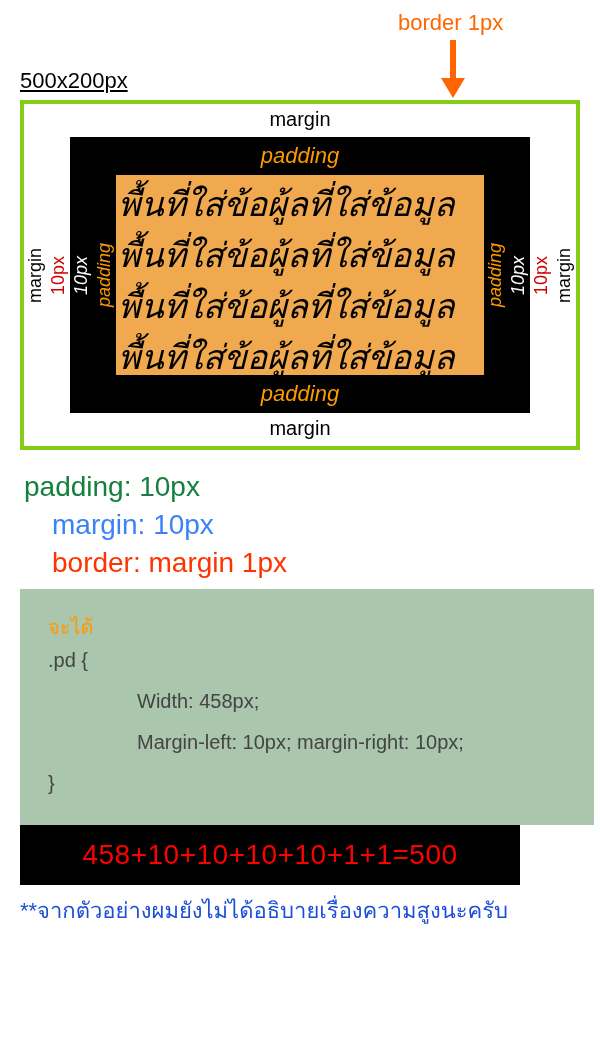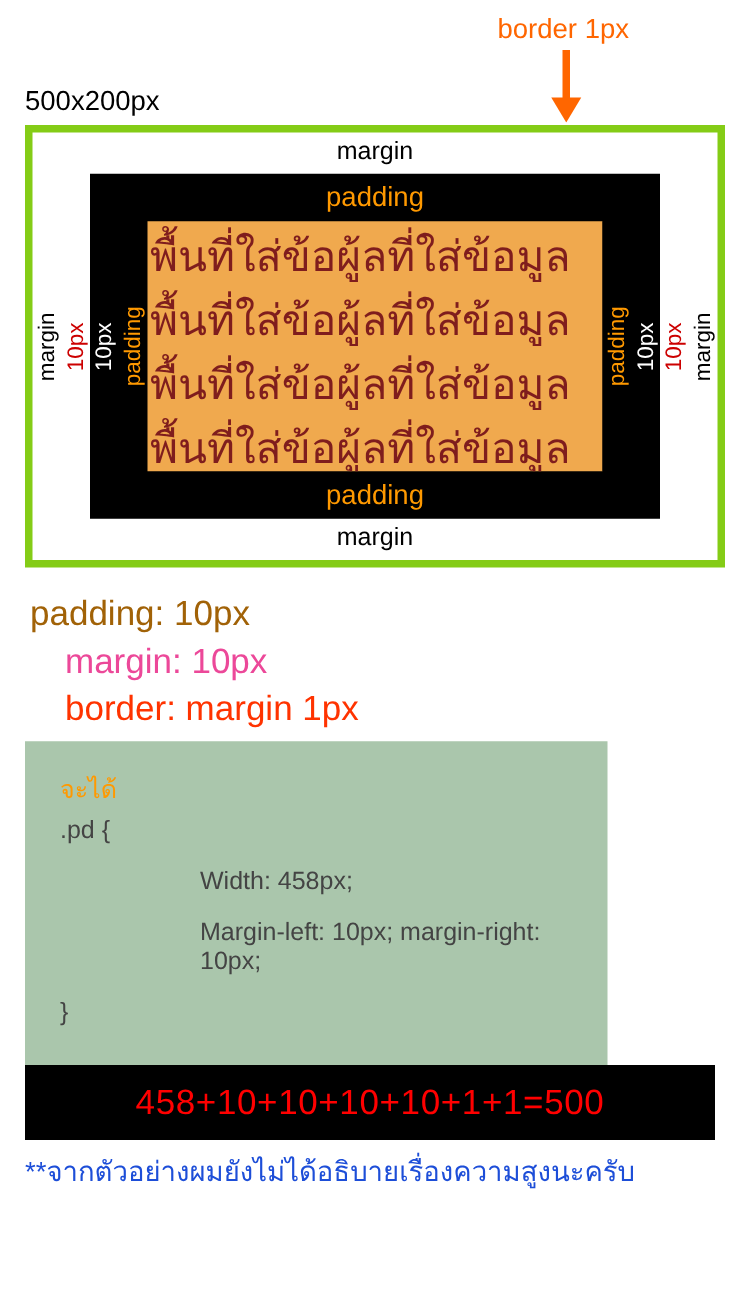--- a/index.html
+++ b/index.html
@@ -7,80 +7,80 @@
     margin: 0;
     padding: 10px;
     width: 600px;
     font-family: Arial, Helvetica, sans-serif;
     background: #fff;
     color: #000;
   }
 
   
   .top-header { position: relative; height: 90px; }
-  .dim-label { position: absolute; left: 10px; top: 58px; font-size: 22px; }
+  .dim-label { position: absolute; left: 10px; top: 58px; font-size: 22px; text-decoration: underline; }
   .border-label { position: absolute; left: 388px; top: 0; font-size: 22px; color: #ff6600; text-align: right; }
   .arrow-down {
     position: absolute; left: 428px; top: 30px;
     width: 0; height: 0;
   }
   .arrow-down svg { display:block; }
 
   .box-outer {
-    border: 6px solid #84cc16;
+    border: 4px solid #84cc16;
     width: 560px;
     margin-left: 10px;
     padding: 0;
   }
   .margin-row-top, .margin-row-bot { text-align:center; font-size:20px; padding: 4px 0 6px; }
   .box-row { display:flex; align-items:stretch; }
   .vlabel {
     writing-mode: vertical-rl;
     transform: rotate(180deg);
     text-align:center;
     font-size:18px;
     padding: 0 1px;
     display:flex; align-items:center; justify-content:center;
   }
   .vlabel.margin { color:#000; }
   .vlabel.ten-red { color:#cc0000; }
   .vlabel.ten-white { color:#fff; background:#000; }
   .vlabel.padding { color:#ff9900; background:#000; }
-  .black-box { background:#000; flex:1; display:flex; flex-direction:column; }
+  .black-box { background:#000; flex:1; display:flex; flex-direction:column;font-style:italic; }
   .pad-row { text-align:center; color:#ff9900; font-size:22px; padding:6px 0; }
   .content-row { flex:1; display:flex; }
   .content-area {
     flex:1; background:#f0a94e; position:relative;
     display:flex; align-items:center; justify-content:center;
     min-height: 200px; overflow:hidden;
   }
   .content-area .bg-text {
-    position:absolute; inset:0; color:#7f1d1d; font-size:34px; line-height:1.5;
+    position:absolute; inset:0; color:#000000; font-size:34px; line-height:1.5;
     padding: 4px 2px; white-space:pre; overflow:hidden;
   }
   .content-area .big { position:relative; color:#fff; font-size:82px; font-weight:400; }
 
   
   .props { margin: 18px 0 8px 14px; font-size:28px; line-height:1.35; }
-  .props .p-orange { color:#a16207; }
-  .props .p-black { color:#ec4899; margin-left:28px; }
+  .props .p-orange { color:#15803d; }
+  .props .p-black { color:#3b82f6; margin-left:28px; }
   .props .p-red { color:#ff3300; margin-left:28px; }
 
   
   .code-block {
-    background:#aac6ac; width:466px; margin-left:10px;
+    background:#aac6ac; width:574px; margin-left:10px;
     padding: 22px 28px 24px; font-size:20px; color:#444;
   }
   .code-block .lead { color:#ff9900; margin-bottom:6px; }
   .code-block .line { margin: 6px 0; }
-  .code-block .body { margin-left: 112px; }
+  .code-block .body { margin-left: 89px; }
   .code-block .body .line { margin: 18px 0; }
 
   .calc-bar {
-    background:#000; color:#ff0000; width:552px; margin-left:10px;
+    background:#000; color:#ff0000; width:500px; margin-left:10px;
     font-size:28px; text-align:center; padding:14px 4px; letter-spacing:0.5px;
   }
 
   .footnote { color:#1d4ed8; font-size:22px; margin: 8px 0 0 10px; }
 </style>
 </head>
 <body>
 
 <div class="top-header">
   <div class="border-label">border 1px</div>

